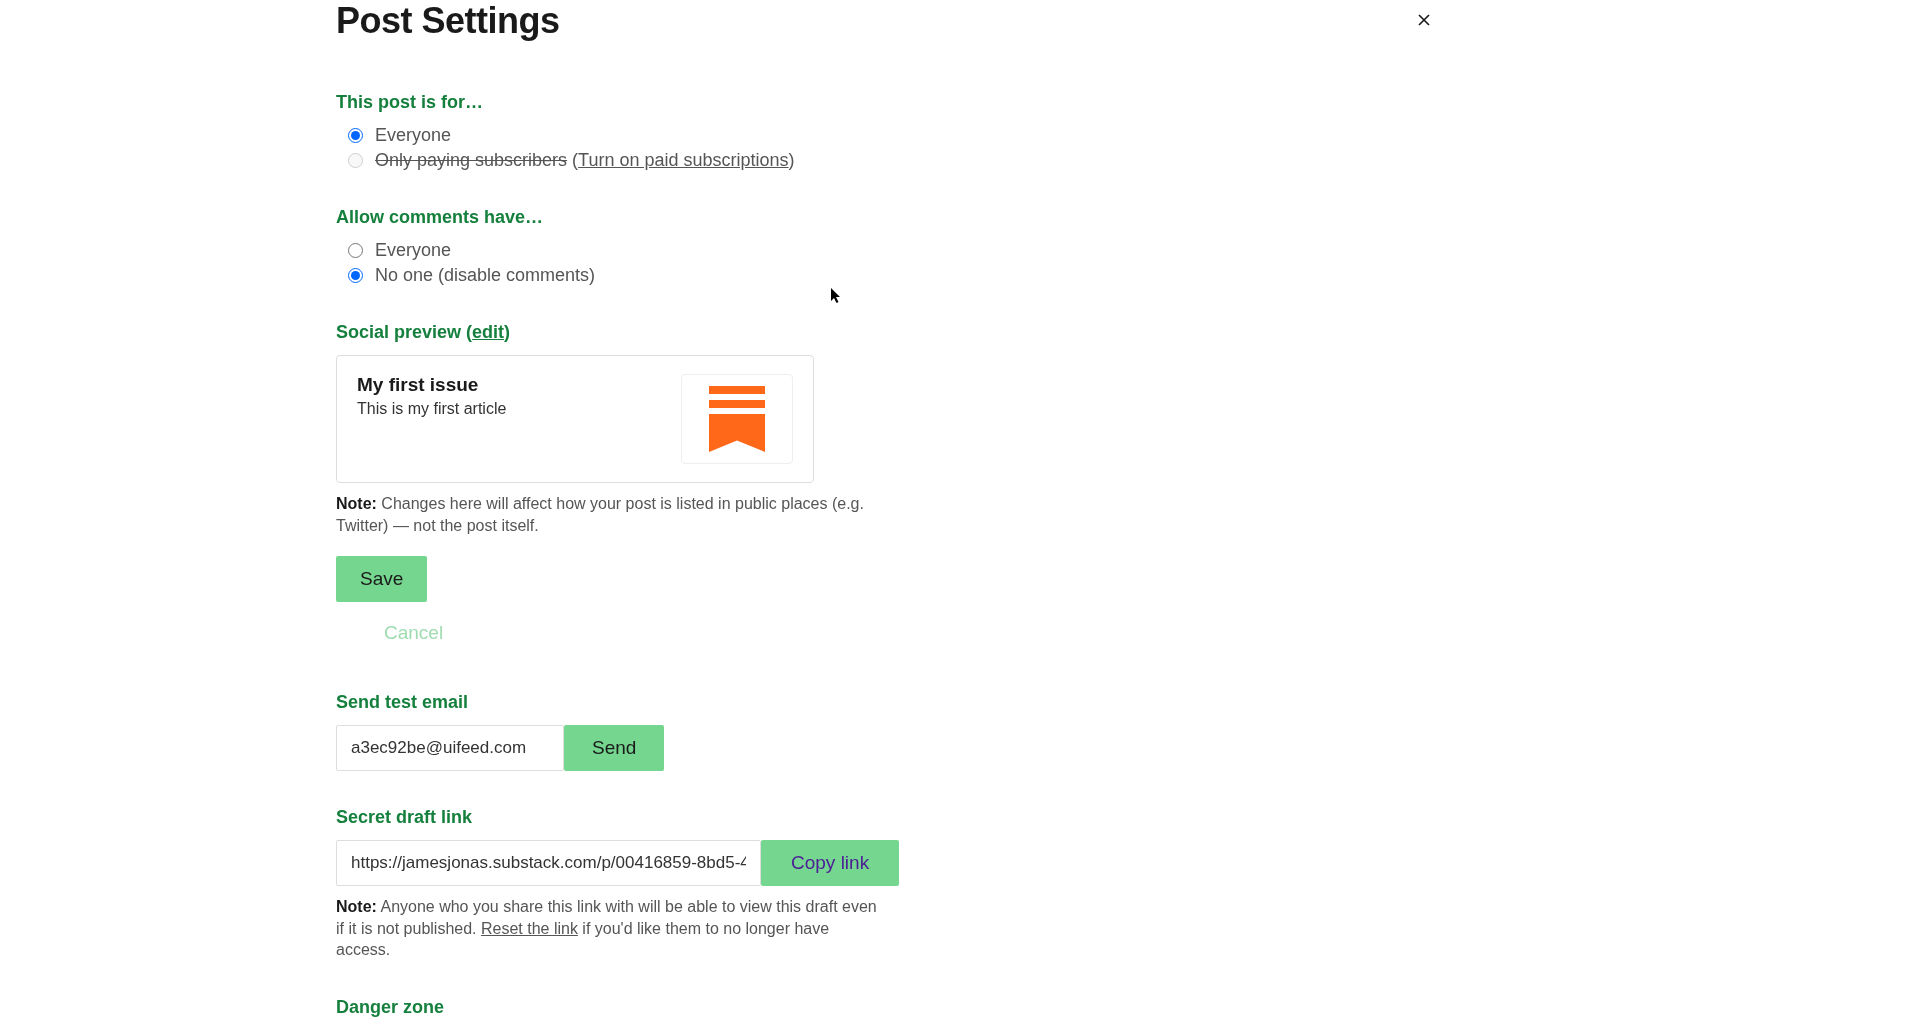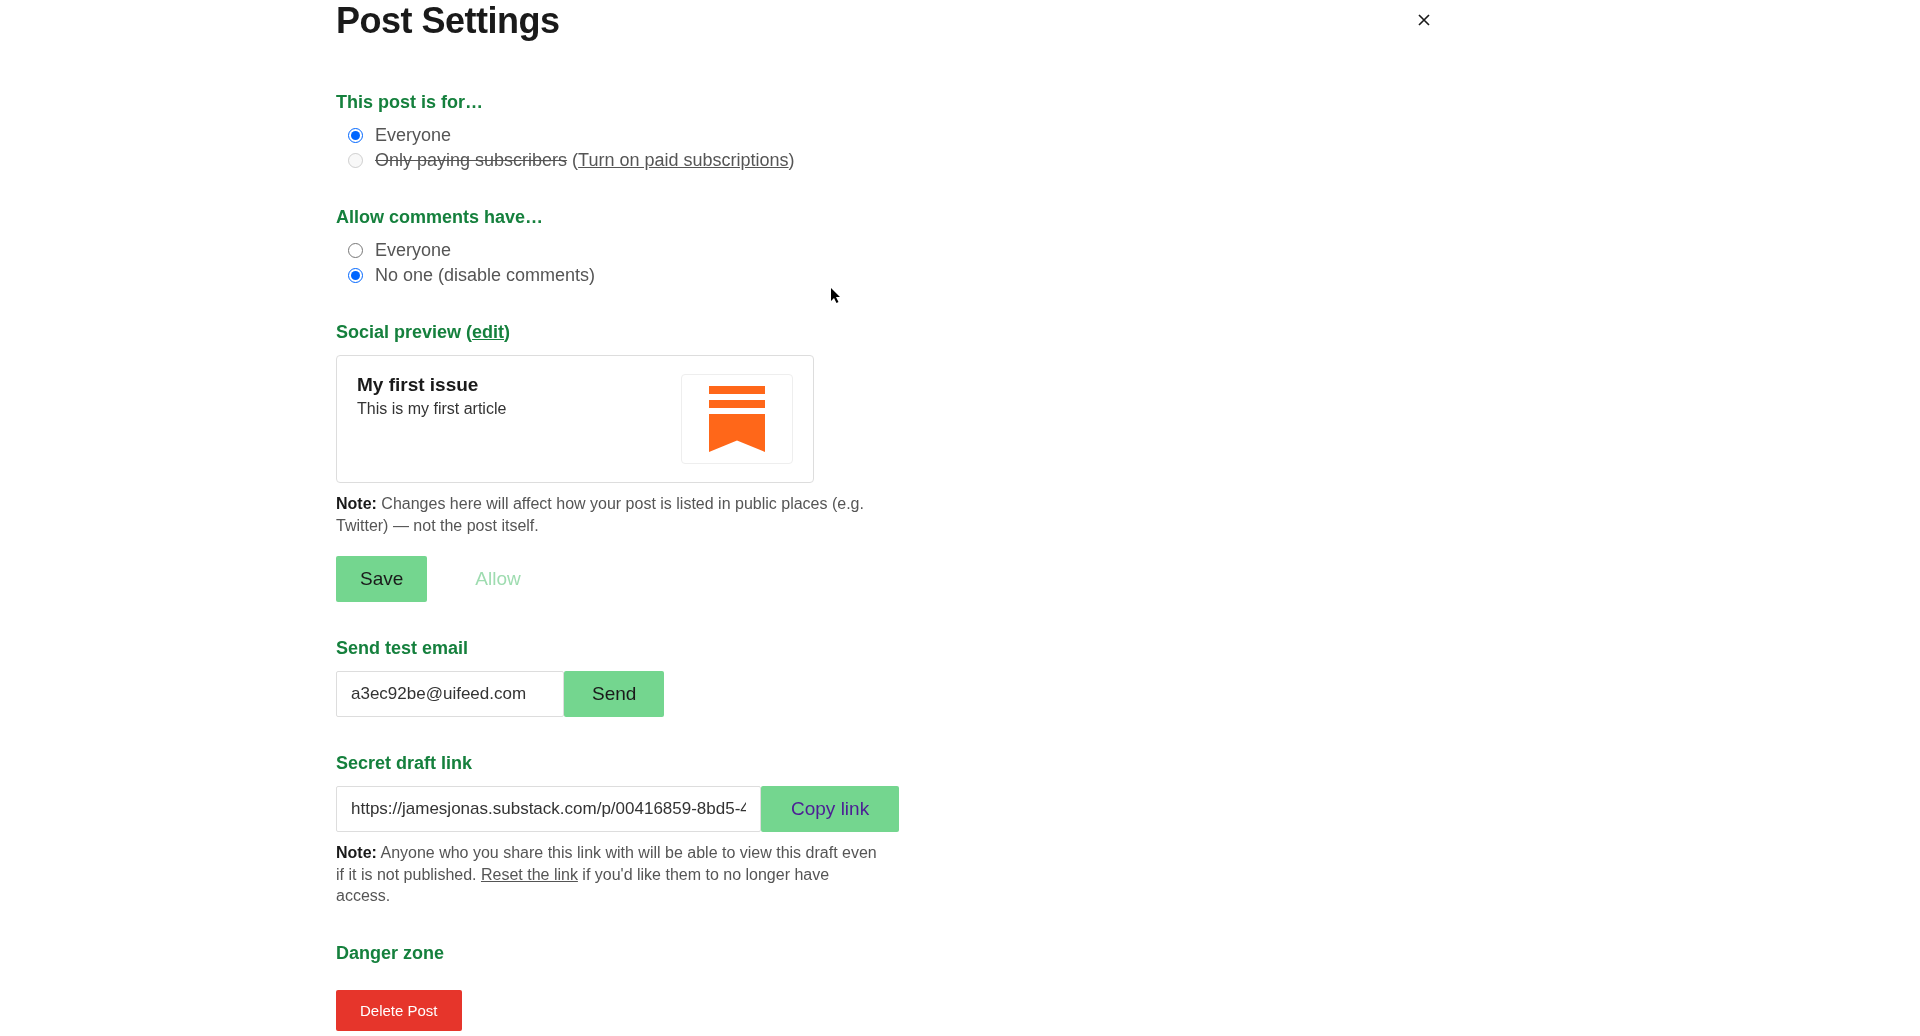--- a/index.html
+++ b/index.html
@@ -148,23 +148,24 @@
       margin-top: 10px;
       width: 545px;
       line-height: 1.35;
     }
     .note-text .note-label {
       font-weight: 700;
       color: #1a1a1a;
     }
     .button-row {
       display: flex;
-      gap: 0;
+      gap: 8px;
       margin-top: 20px;
       align-items: flex-start;
+      flex-direction: column;
     }
     .btn {
       border: none;
       font-size: 19px;
       padding: 12px 24px;
       cursor: pointer;
       border-radius: 2px;
     }
     .btn-save {
       background: #74d68f;
@@ -294,21 +295,21 @@
           <div class="bar2"></div>
           <div class="flag"></div>
         </div>
       </div>
     </div>
     <div class="note-text">
       <span class="note-label">Note:</span><span> Changes here will affect how your post is listed in public places (e.g. Twitter) — not the post itself.</span>
     </div>
     <div class="button-row">
       <button class="btn btn-save">Save</button>
-      <button class="btn btn-cancel">Allow</button>
+      <button class="btn btn-cancel">Cancel</button>
     </div>
   </div>
 
   <div class="section">
     <div class="section-title">Send test email</div>
     <div class="input-row">
       <input type="text" class="text-input email-input" value="a3ec92be@uifeed.com" style="">
       <button class="btn-send">Send</button>
     </div>
   </div>

